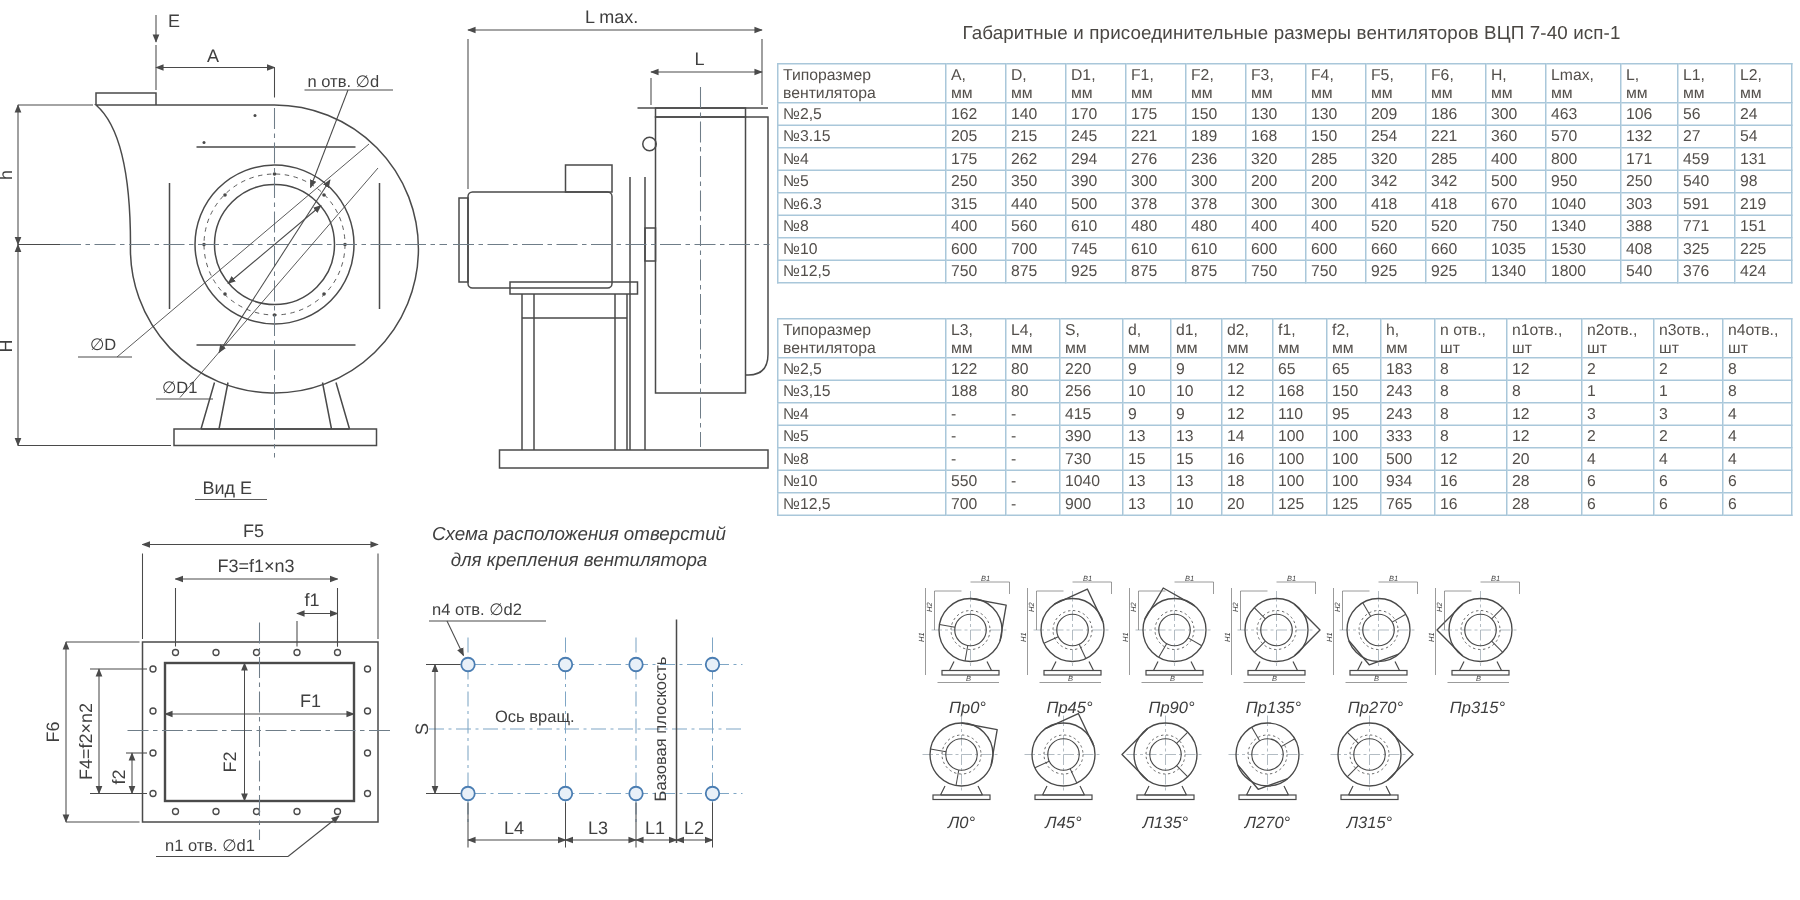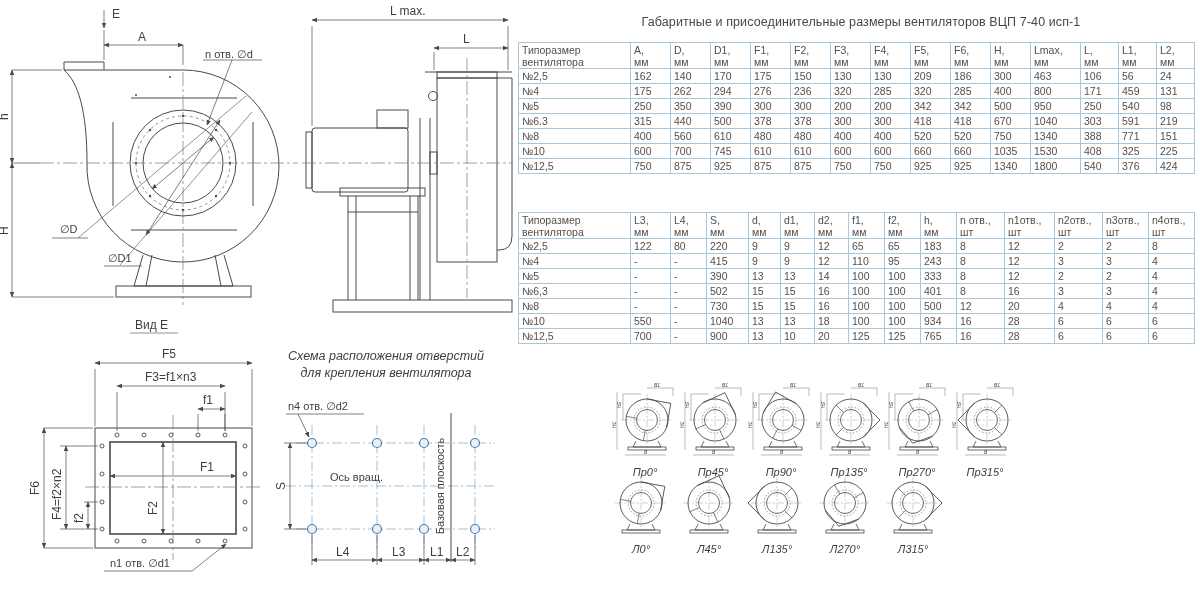--- a/index.html
+++ b/index.html
@@ -325,20 +325,37 @@
           <td>130</td>
           <td>209</td>
           <td>186</td>
           <td>300</td>
           <td>463</td>
           <td>106</td>
           <td>56</td>
           <td>24</td>
         </tr>
         <tr>
+          <td>№3.15</td>
+          <td>205</td>
+          <td>215</td>
+          <td>245</td>
+          <td>221</td>
+          <td>189</td>
+          <td>168</td>
+          <td>150</td>
+          <td>254</td>
+          <td>221</td>
+          <td>360</td>
+          <td>570</td>
+          <td>132</td>
+          <td>27</td>
+          <td>54</td>
+        </tr>
+        <tr>
           <td>№4</td>
           <td>175</td>
           <td>262</td>
           <td>294</td>
           <td>276</td>
           <td>236</td>
           <td>320</td>
           <td>285</td>
           <td>320</td>
           <td>285</td>
@@ -531,20 +548,37 @@
           <td>65</td>
           <td>65</td>
           <td>183</td>
           <td>8</td>
           <td>12</td>
           <td>2</td>
           <td>2</td>
           <td>8</td>
         </tr>
         <tr>
+          <td>№3,15</td>
+          <td>188</td>
+          <td>80</td>
+          <td>256</td>
+          <td>10</td>
+          <td>10</td>
+          <td>12</td>
+          <td>168</td>
+          <td>150</td>
+          <td>243</td>
+          <td>8</td>
+          <td>8</td>
+          <td>1</td>
+          <td>1</td>
+          <td>8</td>
+        </tr>
+        <tr>
           <td>№4</td>
           <td>-</td>
           <td>-</td>
           <td>415</td>
           <td>9</td>
           <td>9</td>
           <td>12</td>
           <td>110</td>
           <td>95</td>
           <td>243</td>
@@ -562,37 +596,20 @@
           <td>13</td>
           <td>13</td>
           <td>14</td>
           <td>100</td>
           <td>100</td>
           <td>333</td>
           <td>8</td>
           <td>12</td>
           <td>2</td>
           <td>2</td>
-          <td>4</td>
-        </tr>
-        <tr>
-          <td>№6,3</td>
-          <td>-</td>
-          <td>-</td>
-          <td>502</td>
-          <td>15</td>
-          <td>15</td>
-          <td>16</td>
-          <td>100</td>
-          <td>100</td>
-          <td>401</td>
-          <td>8</td>
-          <td>16</td>
-          <td>3</td>
-          <td>3</td>
           <td>4</td>
         </tr>
         <tr>
           <td>№8</td>
           <td>-</td>
           <td>-</td>
           <td>730</td>
           <td>15</td>
           <td>15</td>
           <td>16</td>

